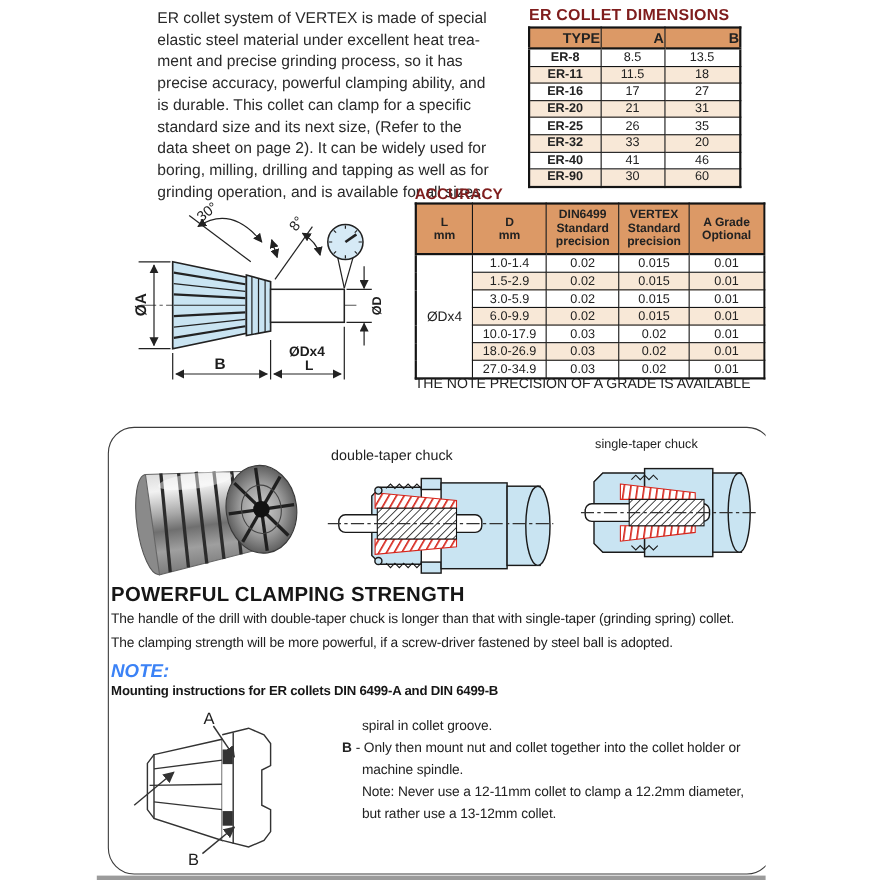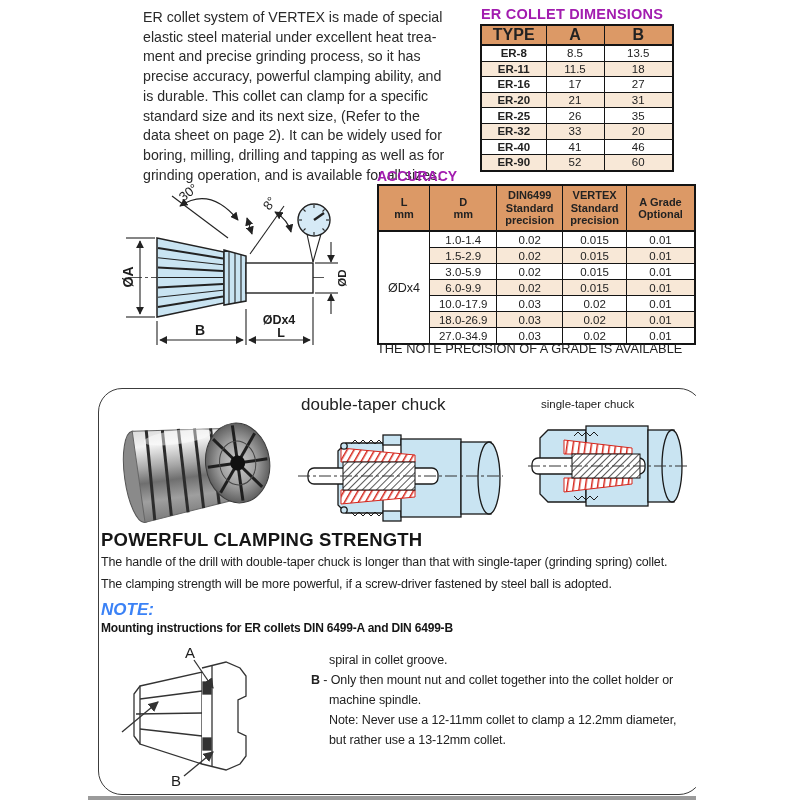--- a/index.html
+++ b/index.html
@@ -13,41 +13,41 @@
   
   #intro { left:143px; top:8px; width:338px; font-size:14.2px; line-height:19.7px;
            color:#2a2a2a; white-space:pre-line; letter-spacing:0; }
 
   
   .dtable { border-collapse:collapse; border:2px solid #141414; }
   .dtable th, .dtable td { border:1px solid #141414; text-align:center; vertical-align:middle;
                            padding:0; font-size:11.5px; color:#222; }
   .dtable thead th { background:#DC9966; font-weight:bold; border-bottom:2px solid #141414; }
   .alt td { background:#F8E8D7; }
-  .tbl-title { font-weight:bold; color:#a21caf; }
+  .tbl-title { font-weight:bold; color:#7f1d1d; }
 
   #dim-tbl-wrap { left:480px; top:24px; }
   #dim-tbl td { height:14.6px; }
-  #dim-tbl thead th { height:17px; font-size:16px; }
+  #dim-tbl thead th { height:17px; font-size:13px;text-align:right; }
   #dim-tbl td.c0 { font-weight:bold; }
 
   #acc-tbl-wrap { left:377px; top:184px; }
   #acc-tbl thead th { height:44px; font-size:11px; line-height:12.5px; }
   #acc-tbl td { height:15px; }
   #acc-tbl td.lcell { background:#fff; font-size:12.5px; }
 
   #dim-title { left:481px; top:6px; font-size:14.5px; letter-spacing:0.2px; }
   #acc-title { left:377px; top:168px; font-size:14px; }
   #acc-footnote { left:377px; top:341px; font-size:12.8px; color:#222; }
 
   
   #info-box { left:98px; top:388px; width:603px; height:405px; border:1.6px solid #3c3c3c;
               border-radius:24px; background:#fff; }
 
-  #double-label { left:301px; top:395px; font-size:17px; color:#222; }
+  #double-label { left:301px; top:406px; font-size:13px; color:#222; }
   #single-label { left:541px; top:398px; font-size:11.5px; color:#222; }
 
   #clamp-heading { left:101px; top:529px; font-size:18.5px; font-weight:bold; color:#161616; letter-spacing:0.2px; }
   .box-par { left:101px; width:600px; font-size:12.5px; letter-spacing:-0.15px; color:#222; }
   #par-line1 { top:555px; }
   #par-line2 { top:577px; }
   #note-label { left:101px; top:600px; font-size:17px; font-weight:bold; color:#3b82f6;font-style:italic; }
   #mount-heading { left:101px; top:621px; font-size:12px; font-weight:bold; letter-spacing:-0.2px; color:#161616; }
 
   #instructions { left:311px; top:650px; width:392px; font-size:12.5px; letter-spacing:-0.1px; color:#222; }
@@ -120,21 +120,21 @@
             <td>33</td>
             <td>20</td>
           </tr>
         <tr>
             <td class="c0">ER-40</td>
             <td>41</td>
             <td>46</td>
           </tr>
         <tr class="alt">
             <td class="c0">ER-90</td>
-            <td>52</td>
+            <td>30</td>
             <td>60</td>
           </tr>
       </tbody>
     </table>
   </div>
 
   <div id="acc-title" class="abs tbl-title">ACCURACY</div>
   <div id="acc-tbl-wrap" class="abs">
     <table id="acc-tbl" class="dtable">
       <colgroup>

